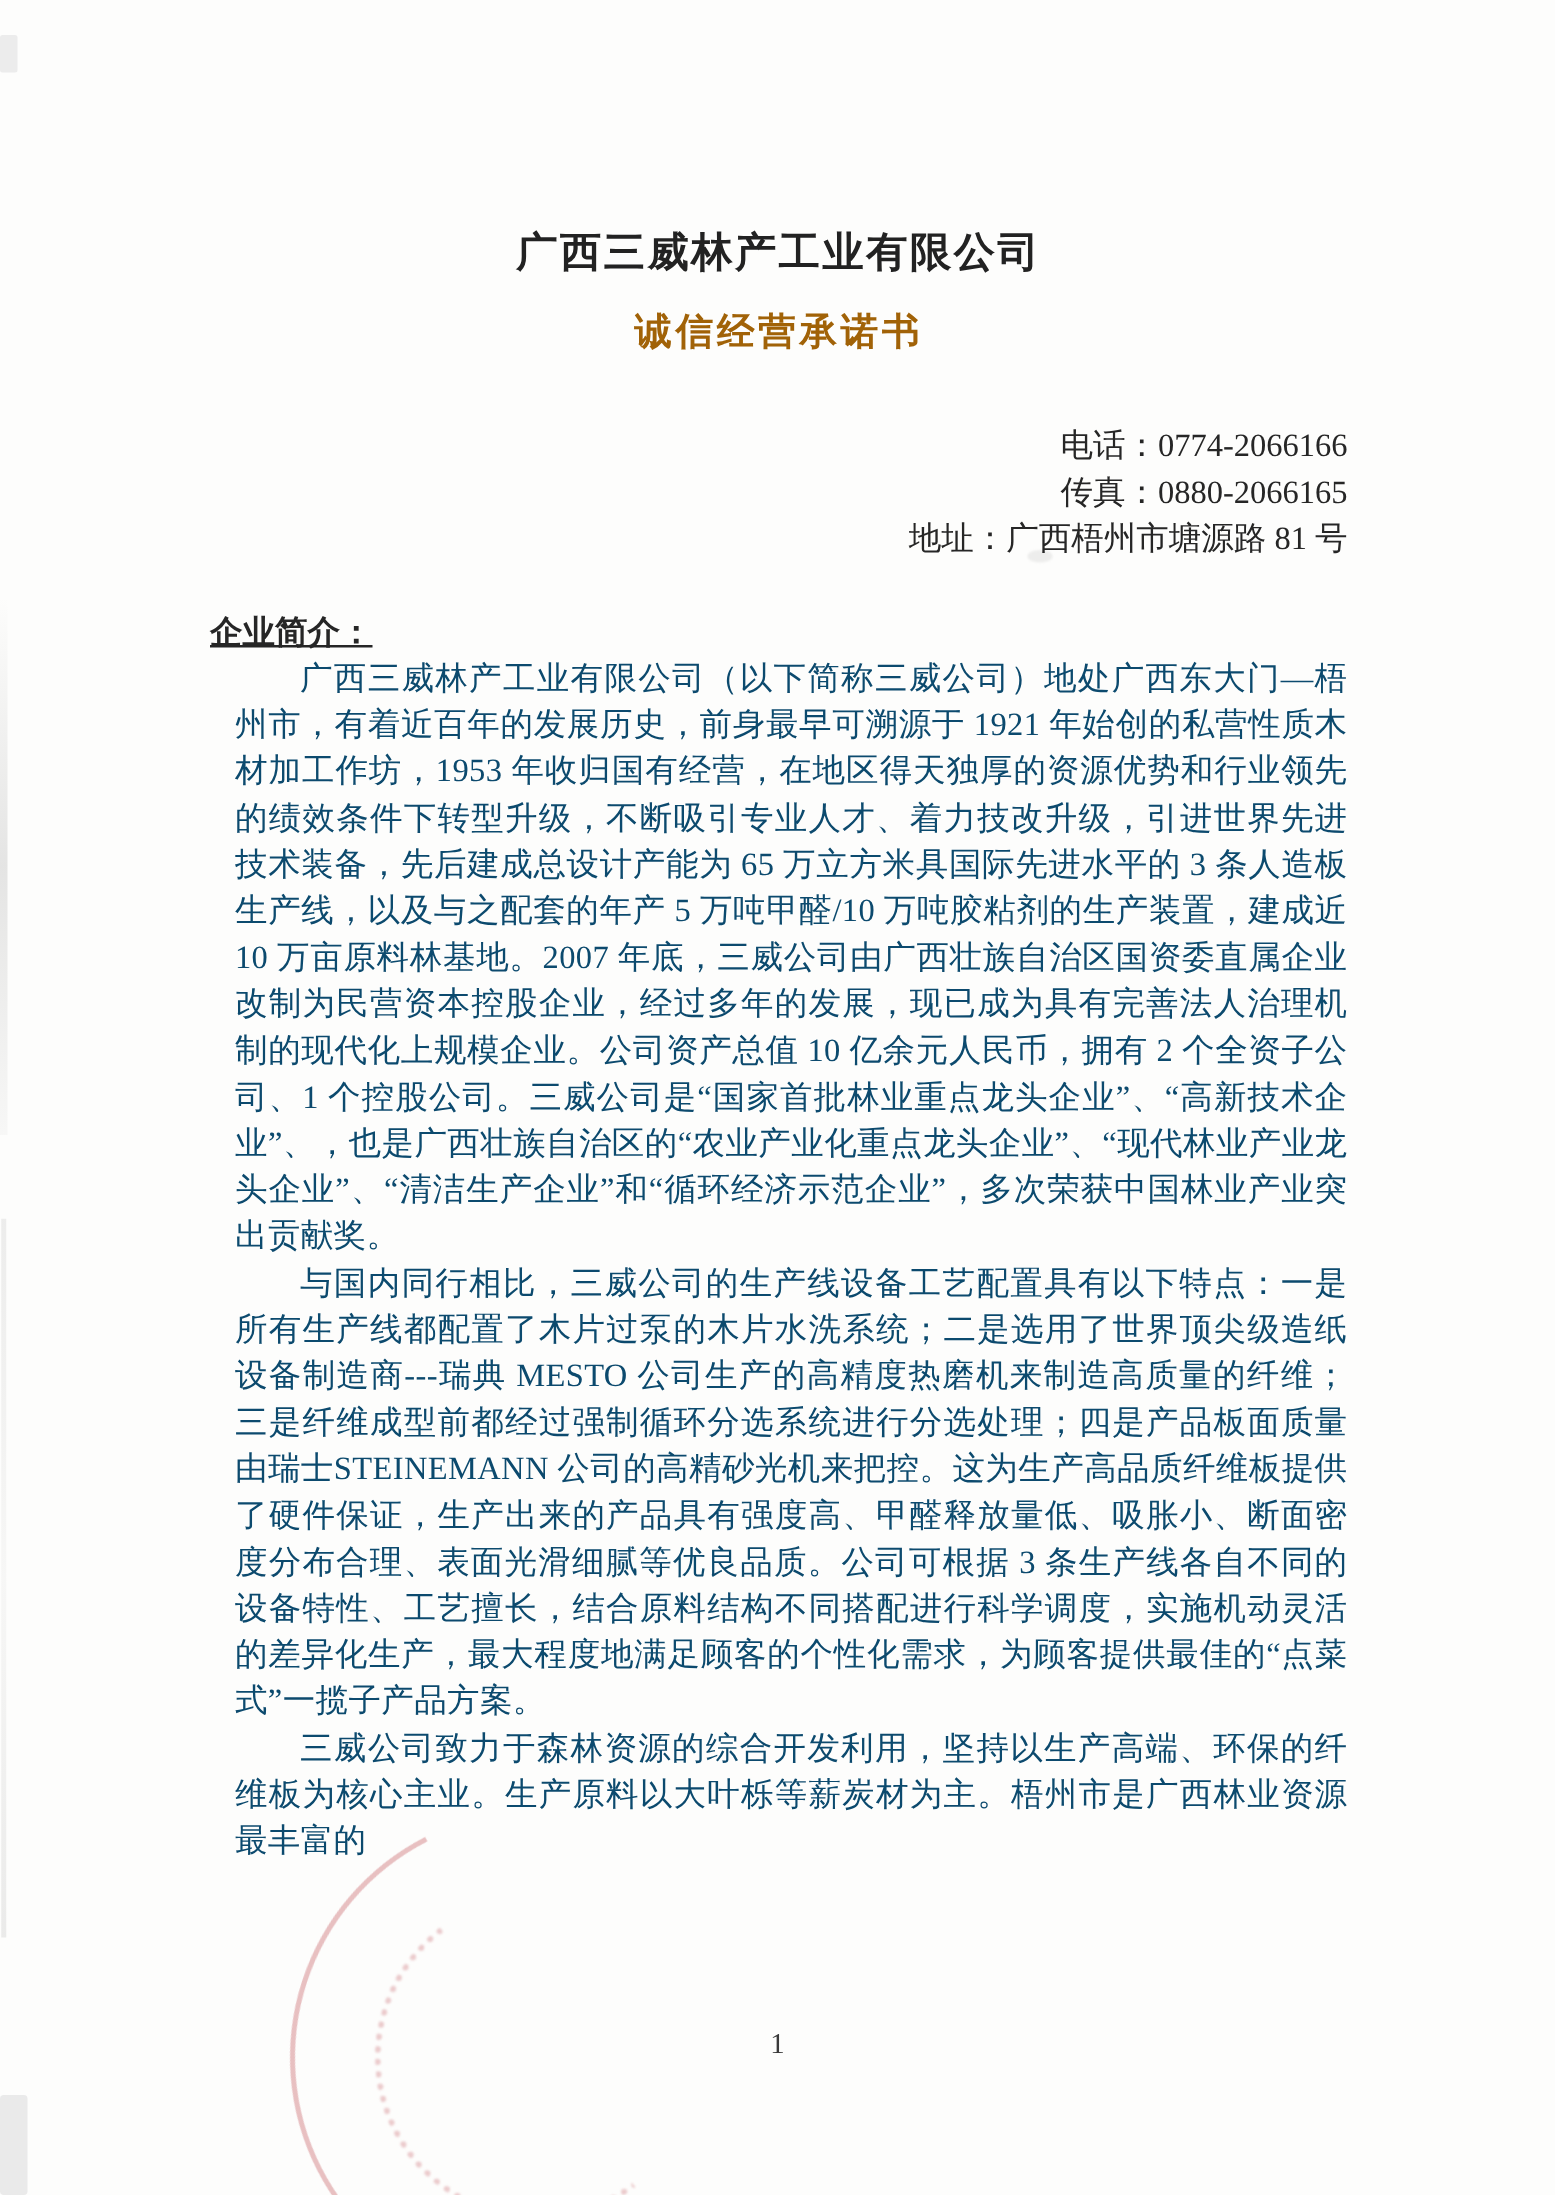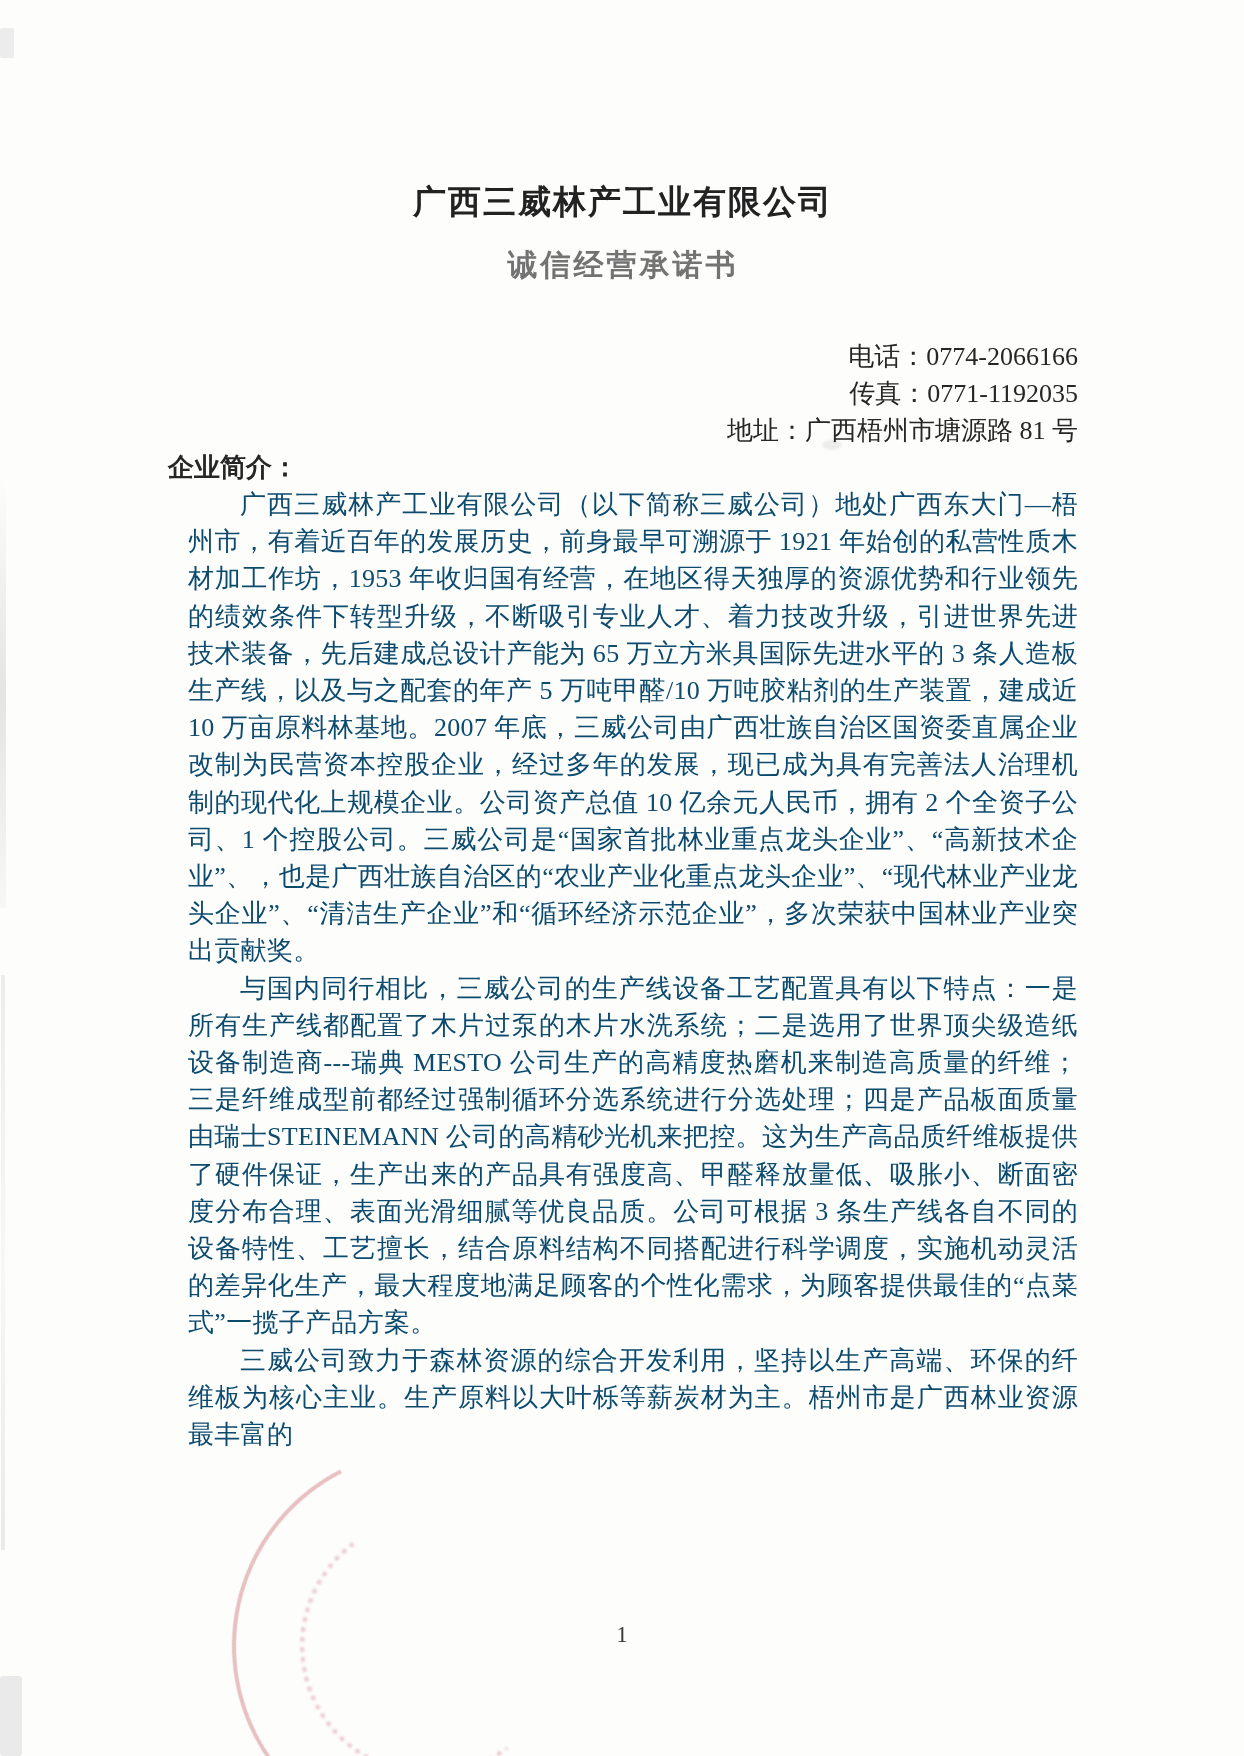--- a/index.html
+++ b/index.html
@@ -25,32 +25,34 @@
     font-weight: bold;
     letter-spacing: 2px;
     color: #222;
   }
   .doc-subtitle {
     margin-top: 20px;
     text-align: center;
     font-size: 30px;
     font-weight: bold;
     letter-spacing: 3px;
-    color: #737373;
+    color: #a16207;
   }
   .contact-block {
     margin-top: 52px;
     font-size: 26px;
     line-height: 37px;
   }
   .contact-line { white-space: nowrap; text-align: right; }
   .section-heading {
+    margin-top: 38px;
     font-size: 26px;
     font-weight: bold;
     line-height: 37px;
+    text-decoration: underline;
   }
   .body-para {
     font-size: 26px;
     line-height: 37.2px;
     letter-spacing: 0.3px;
     text-align: justify;
     text-indent: 2em;
     color: #0c4a6e;
     margin-left: 20px;
   }
@@ -146,21 +148,21 @@
   <div class="streak-2"></div>
   <div class="smudge"></div>
 
   <div class="content">
 
     <div class="doc-title">广西三威林产工业有限公司</div>
     <div class="doc-subtitle">诚信经营承诺书</div>
 
     <div class="contact-block">
       <div class="contact-line"><span>电话：</span><span>0774-2066166</span></div>
-      <div class="contact-line"><span>传真：</span><span>0771-1192035</span></div>
+      <div class="contact-line"><span>传真：</span><span>0880-2066165</span></div>
       <div class="contact-line"><span>地址：</span><span>广西梧州市塘源路 81 号</span></div>
     </div>
 
     <div class="section-heading">企业简介：</div>
 
     <p class="body-para">广西三威林产工业有限公司（以下简称三威公司）地处广西东大门—梧州市，有着近百年的发展历史，前身最早可溯源于 1921 年始创的私营性质木材加工作坊，1953 年收归国有经营，在地区得天独厚的资源优势和行业领先的绩效条件下转型升级，不断吸引专业人才、着力技改升级，引进世界先进技术装备，先后建成总设计产能为 65 万立方米具国际先进水平的 3 条人造板生产线，以及与之配套的年产 5 万吨甲醛/10 万吨胶粘剂的生产装置，建成近 10 万亩原料林基地。2007 年底，三威公司由广西壮族自治区国资委直属企业改制为民营资本控股企业，经过多年的发展，现已成为具有完善法人治理机制的现代化上规模企业。公司资产总值 10 亿余元人民币，拥有 2 个全资子公司、1 个控股公司。三威公司是“国家首批林业重点龙头企业”、“高新技术企业”、，也是广西壮族自治区的“农业产业化重点龙头企业”、“现代林业产业龙头企业”、“清洁生产企业”和“循环经济示范企业”，多次荣获中国林业产业突出贡献奖。</p>
     <p class="body-para">与国内同行相比，三威公司的生产线设备工艺配置具有以下特点：一是所有生产线都配置了木片过泵的木片水洗系统；二是选用了世界顶尖级造纸设备制造商---瑞典 MESTO 公司生产的高精度热磨机来制造高质量的纤维；三是纤维成型前都经过强制循环分选系统进行分选处理；四是产品板面质量由瑞士STEINEMANN 公司的高精砂光机来把控。这为生产高品质纤维板提供了硬件保证，生产出来的产品具有强度高、甲醛释放量低、吸胀小、断面密度分布合理、表面光滑细腻等优良品质。公司可根据 3 条生产线各自不同的设备特性、工艺擅长，结合原料结构不同搭配进行科学调度，实施机动灵活的差异化生产，最大程度地满足顾客的个性化需求，为顾客提供最佳的“点菜式”一揽子产品方案。</p>
     <p class="body-para">三威公司致力于森林资源的综合开发利用，坚持以生产高端、环保的纤维板为核心主业。生产原料以大叶栎等薪炭材为主。梧州市是广西林业资源最丰富的</p>
 
   </div>

